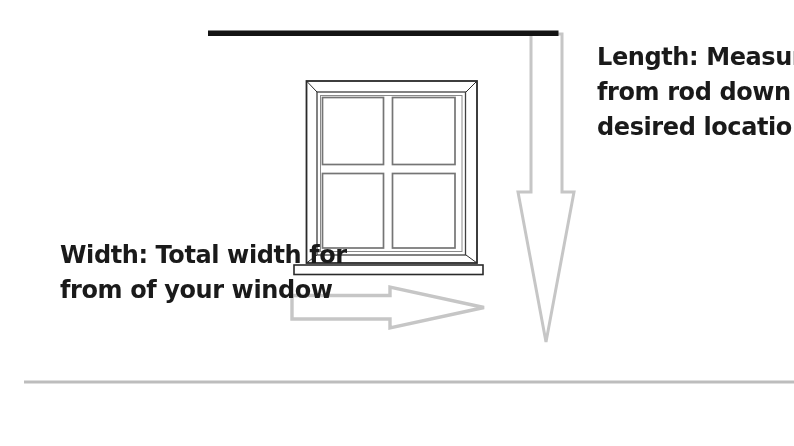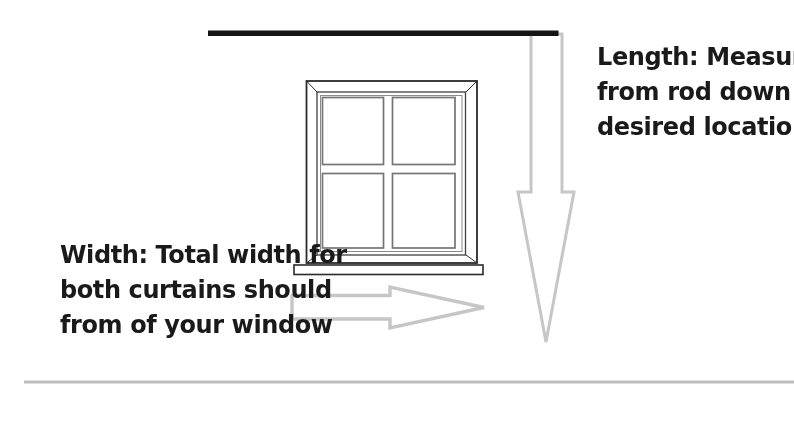--- a/index.html
+++ b/index.html
@@ -69,17 +69,16 @@
   </svg>
 
   <div class="label label-length">
     <div>Length: Measure</div>
     <div>from rod down to</div>
     <div>desired location</div>
   </div>
 
   <div class="label label-width">
     <div>Width: Total width for</div>
-    <div>both curtains should</div>
     <div>from of your window</div>
   </div>
 
 </div>
 
 </body></html>

